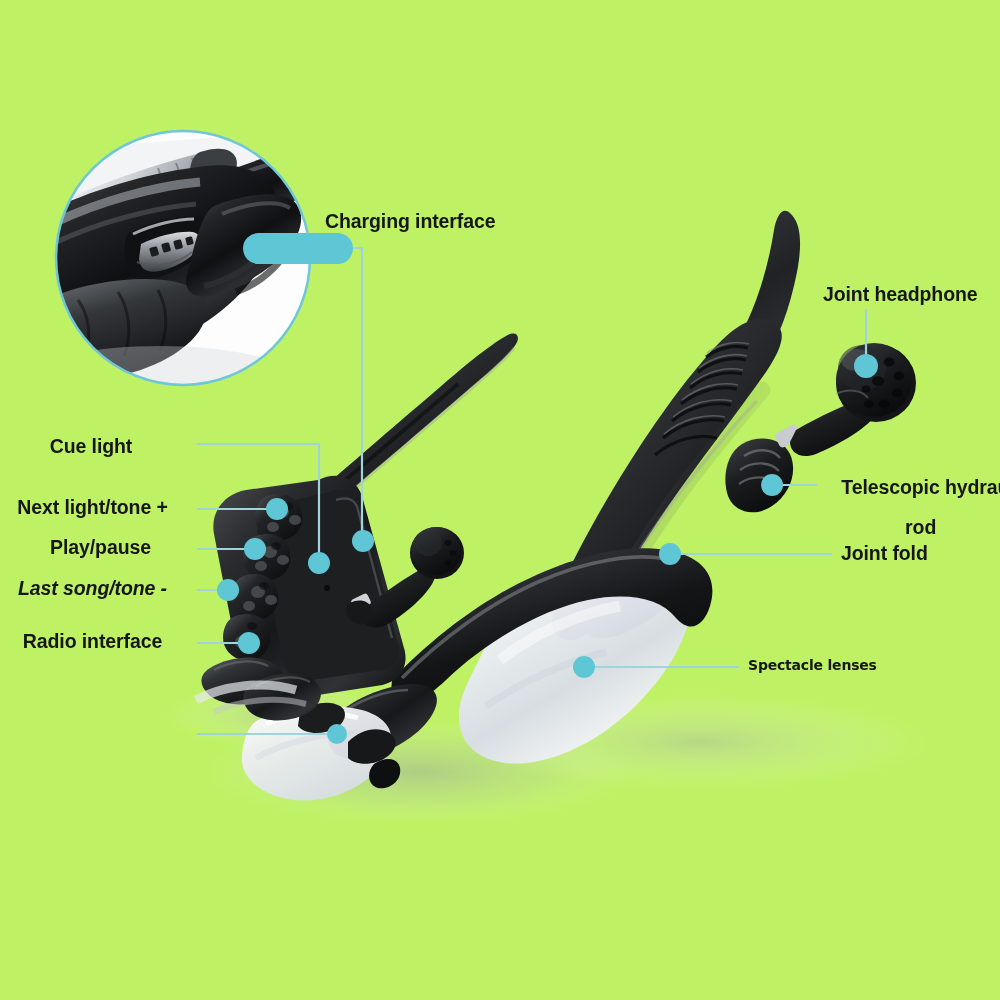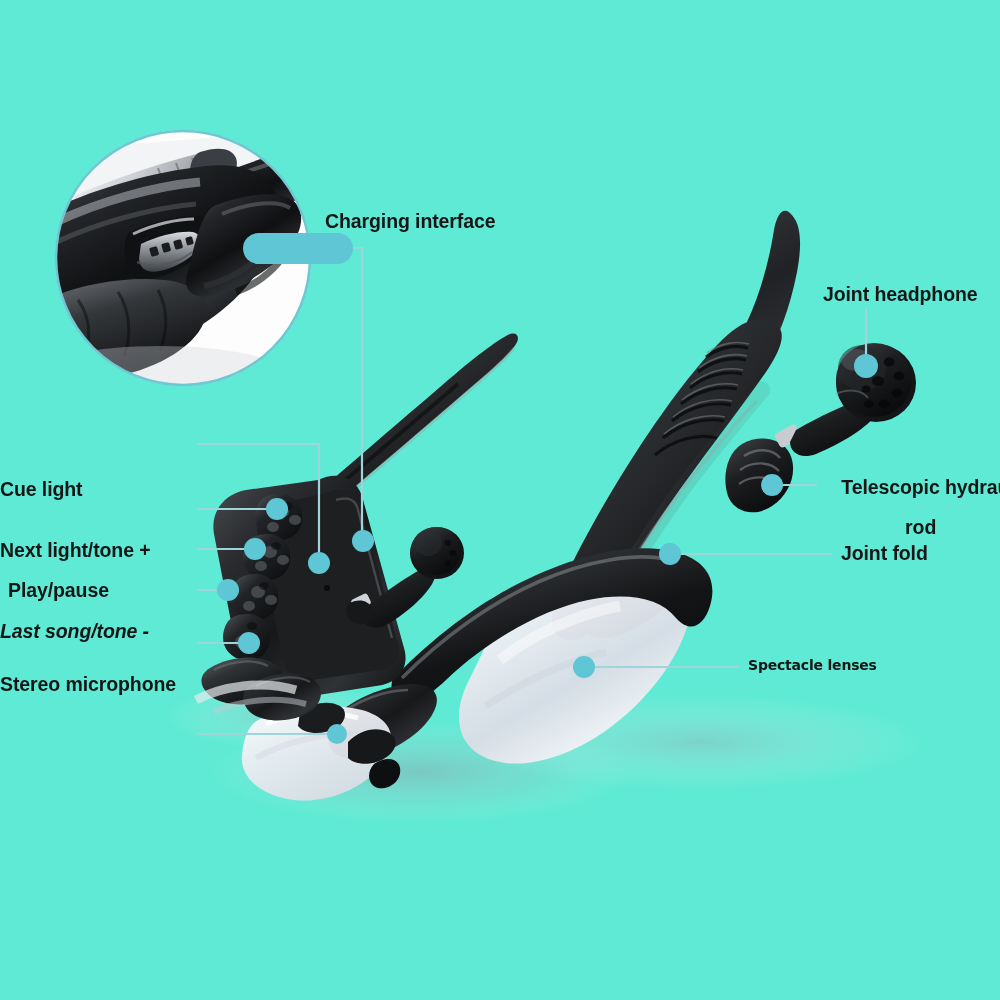--- a/index.html
+++ b/index.html
@@ -8,41 +8,41 @@
     padding: 0;
     background: #ffffff;
   }
   body {
     font-family: "Liberation Sans", sans-serif;
   }
   #stage {
     position: relative;
     width: 1000px;
     height: 1000px;
-    background: #5eead4;
+    background: #bef264;
     overflow: hidden;
   }
   #art {
     position: absolute;
     left: 0;
     top: 0;
     width: 1000px;
     height: 1000px;
   }
   .cal-label {
     position: absolute;
     color: #161616;
     font-family: "Liberation Sans", sans-serif;
     font-weight: bold;
     font-size: 19.5px;
     line-height: 1.02;
     white-space: pre;
     letter-spacing: -0.1px;
   }
-  .cal-label.right { text-align: left; margin-top: 43px; }
+  .cal-label.right { text-align: center; }
   .cal-label.left  { text-align: left; }
   .cal-label.center{ text-align: center; }
   .cal-label.alt {
     font-family: "DejaVu Sans", sans-serif;
     font-size: 14px;
     letter-spacing: -0.2px;
   }
 </style>
 </head>
 <body>
@@ -473,21 +473,21 @@
   <div class="cal-label left" style="left:325px; top:212px;">Charging interface</div>
 
   <div class="cal-label right" style="left:0px; top:437px; width:182px;">Cue light</div>
 
   <div class="cal-label right" style="left:0px; top:498px; width:185px;">Next light/tone +</div>
 
   <div class="cal-label right" style="left:8px; top:538px; width:185px;">Play/pause</div>
 
   <div class="cal-label right" style="left:0px; top:579px; width:185px;font-style:italic;">Last song/tone -</div>
 
-  <div class="cal-label right" style="left:0px; top:632px; width:185px;">Stereo microphone</div>
+  <div class="cal-label right" style="left:0px; top:632px; width:185px;">Radio interface</div>
 
 
   <div class="cal-label left" style="left:823px; top:285px;">Joint headphone</div>
 
   <div class="cal-label center" style="left:820px; top:458px; width:180px;">
     <span>Telescopic hydraulic</span><br>
     <span>rod</span>
   </div>
 
   <div class="cal-label left" style="left:841px; top:544px;">Joint fold</div>

